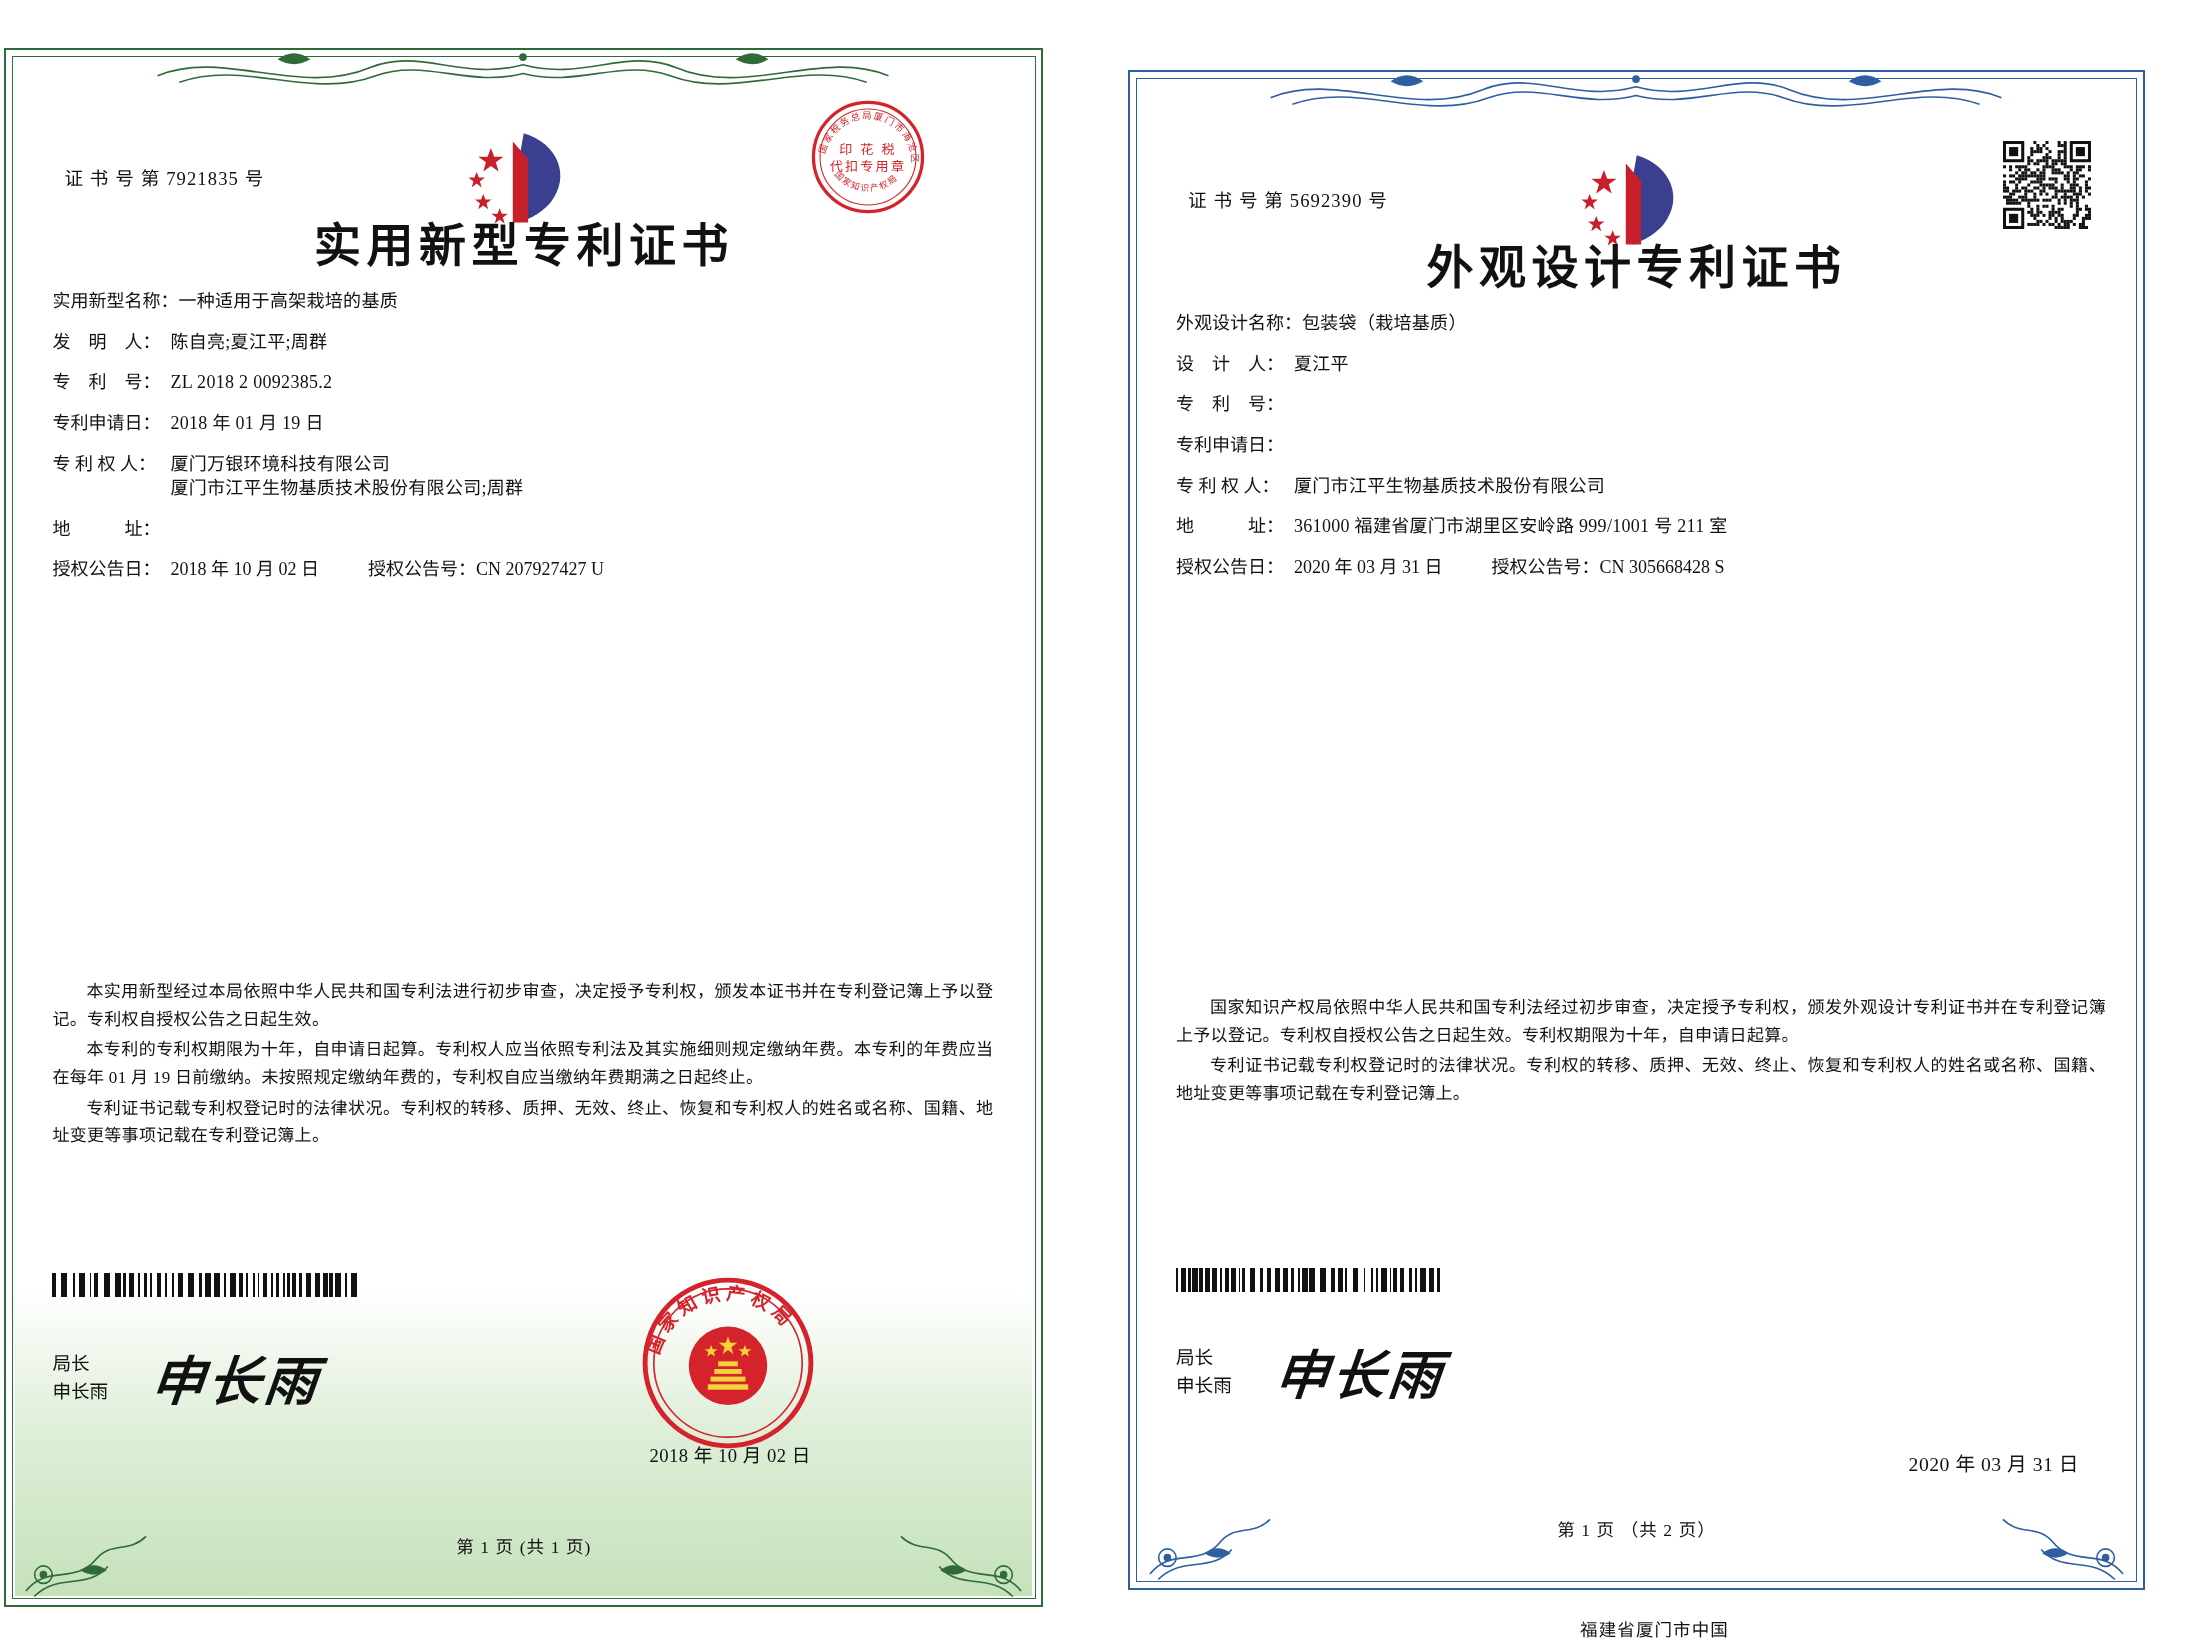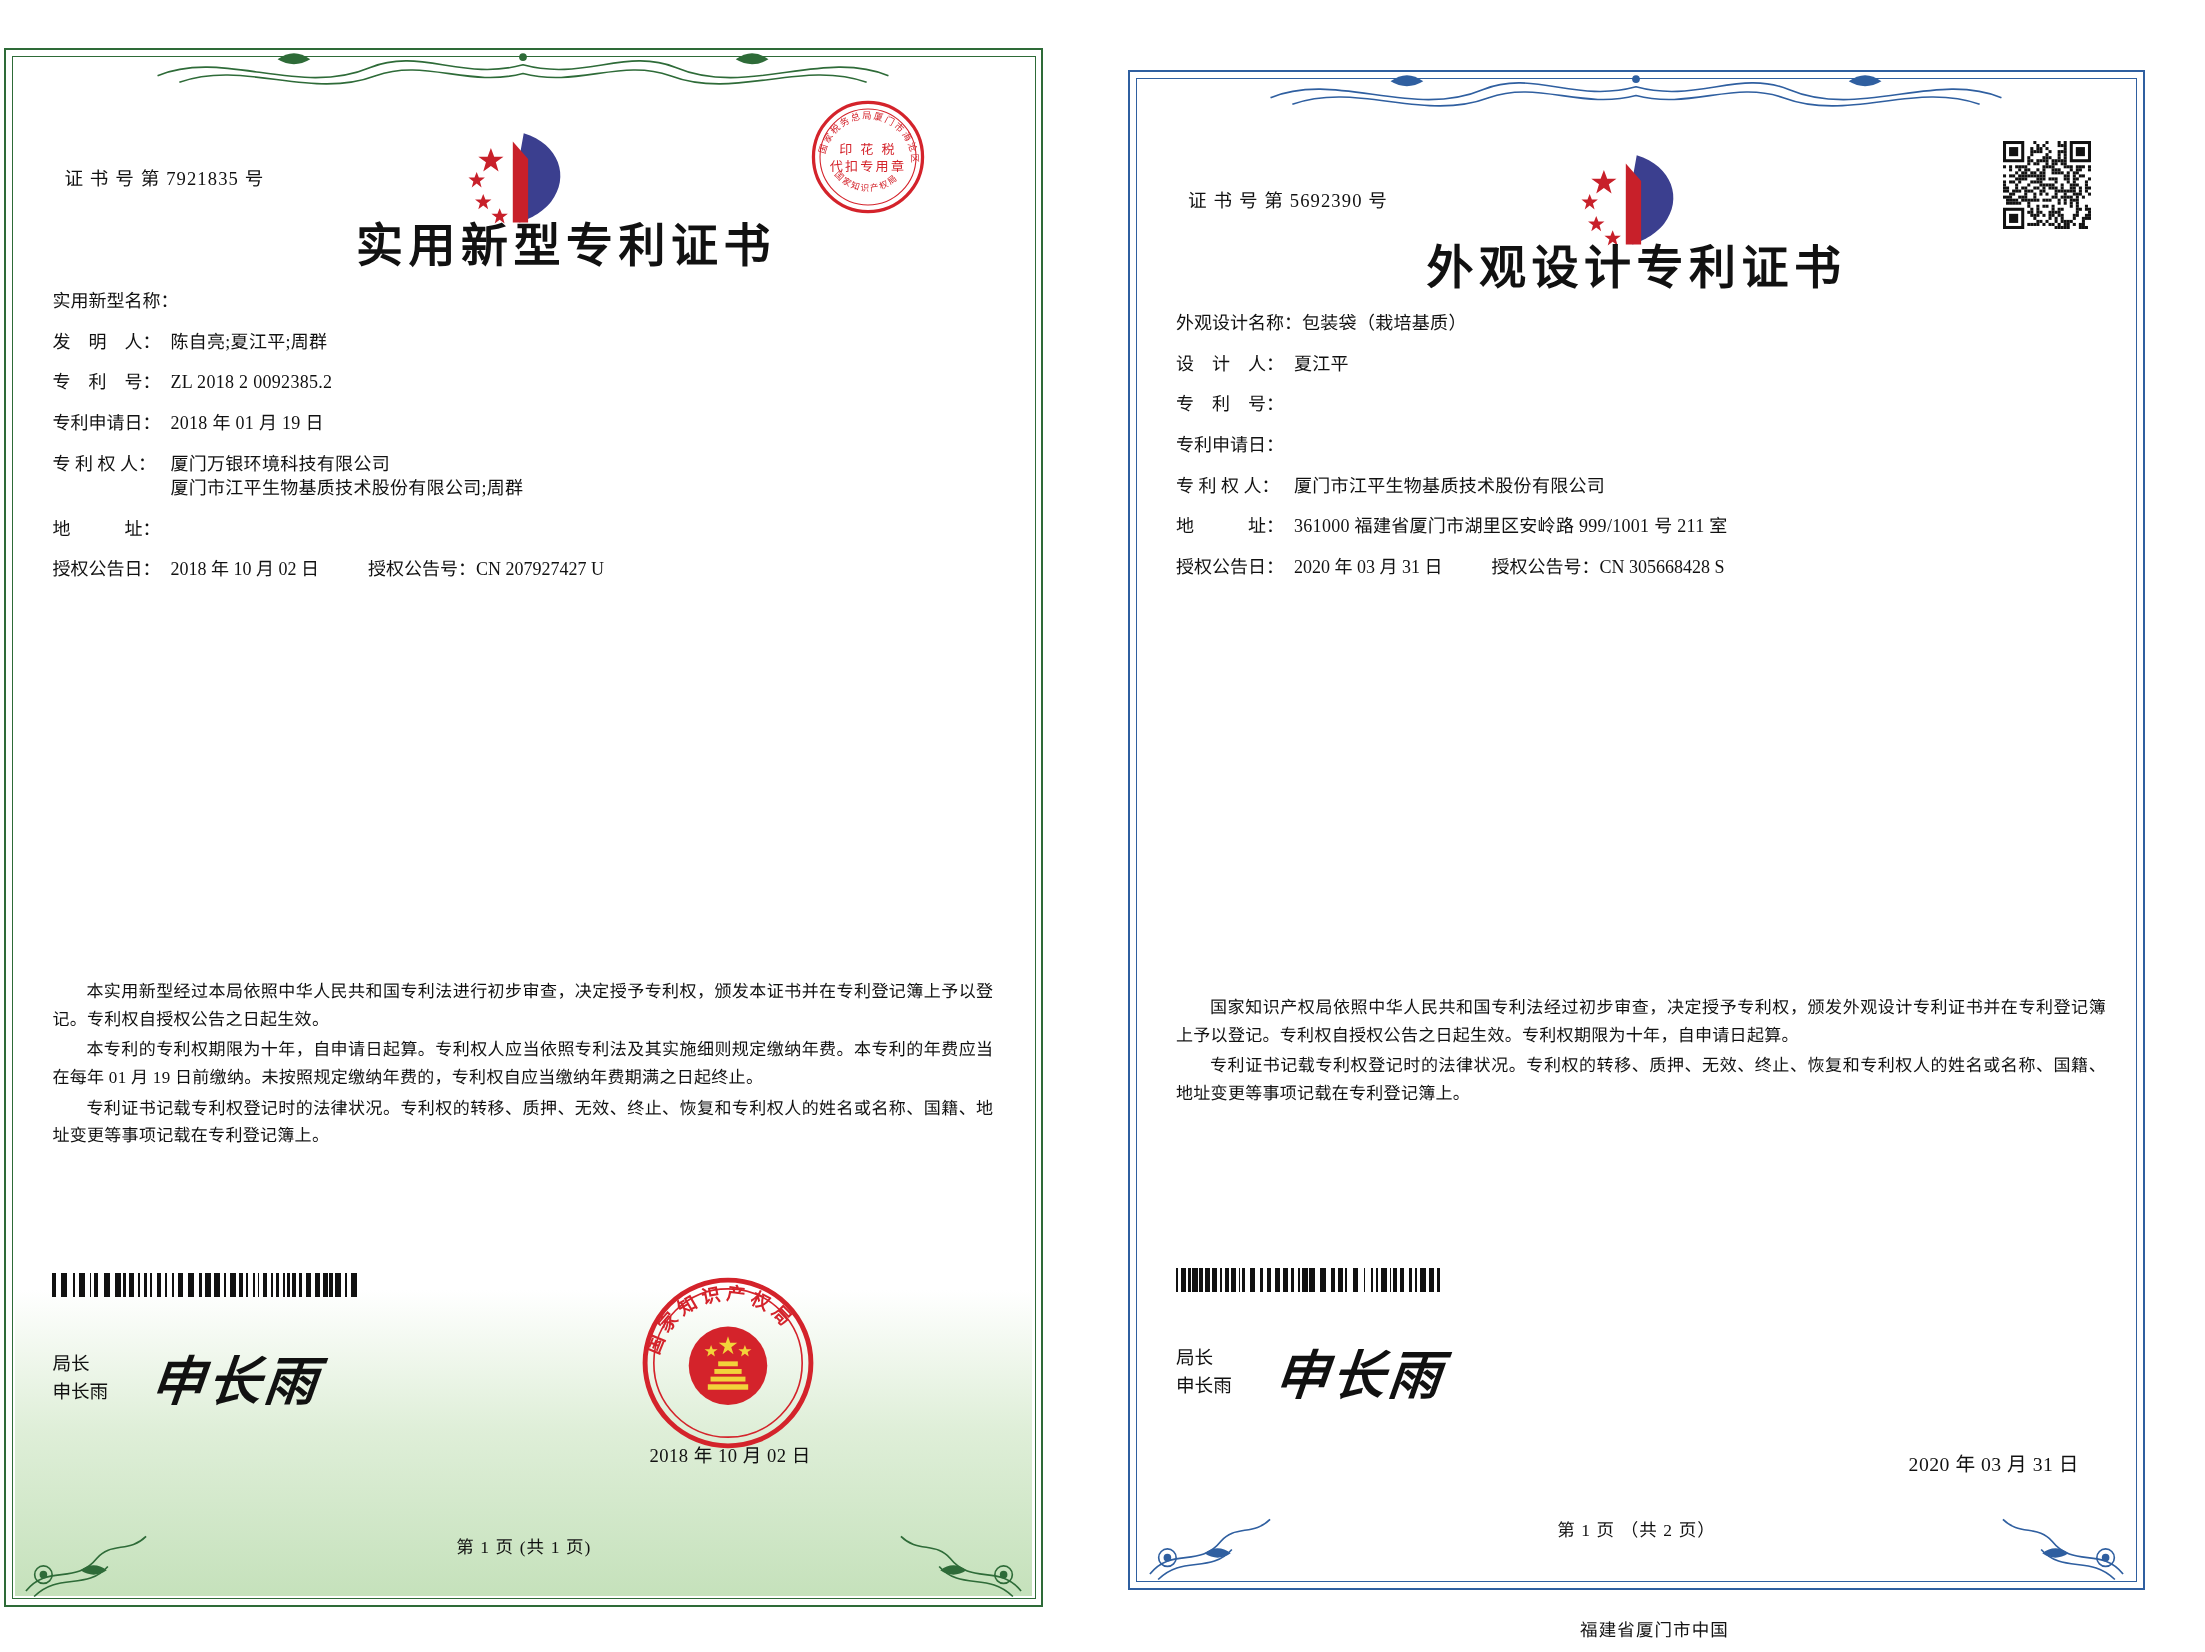--- a/index.html
+++ b/index.html
@@ -255,25 +255,26 @@
         </text>
         <text x="110" y="104" font-size="24" fill="#d4232b" text-anchor="middle" font-family="'Liberation Sans',sans-serif" letter-spacing="4">印 花 税</text>
         <text x="110" y="136" font-size="24" fill="#d4232b" text-anchor="middle" font-family="'Liberation Sans',sans-serif" letter-spacing="4">代扣专用章</text>
         <path id="arcBot" d="M34 112 A78 78 0 0 0 186 112" fill="none"></path>
         <text font-size="16" fill="#d4232b" font-family="'Liberation Sans',sans-serif" letter-spacing="3">
           <textPath href="#arcBot" startOffset="16%">国家知识产权局</textPath>
         </text>
       </svg>
     </div>
 
-    <div class="title" style="left:10px;top:159px;padding-left:32px;">实用新型专利证书</div>
+    <div class="title" style="left:0;top:159px;">实用新型专利证书</div>
 
     <div class="fields" style="left:48px;top:241px;width:941px;">
       <div class="row">
         <div class="label">实用新型名称：</div>
+        <div class="value">一种适用于高架栽培的基质</div>
       </div>
       <div class="row">
         <div class="label">发　明　人：</div>
         <div class="value">陈自亮;夏江平;周群</div>
       </div>
       <div class="row">
         <div class="label">专　利　号：</div>
         <div class="value">ZL 2018 2 0092385.2</div>
       </div>
       <div class="row">

